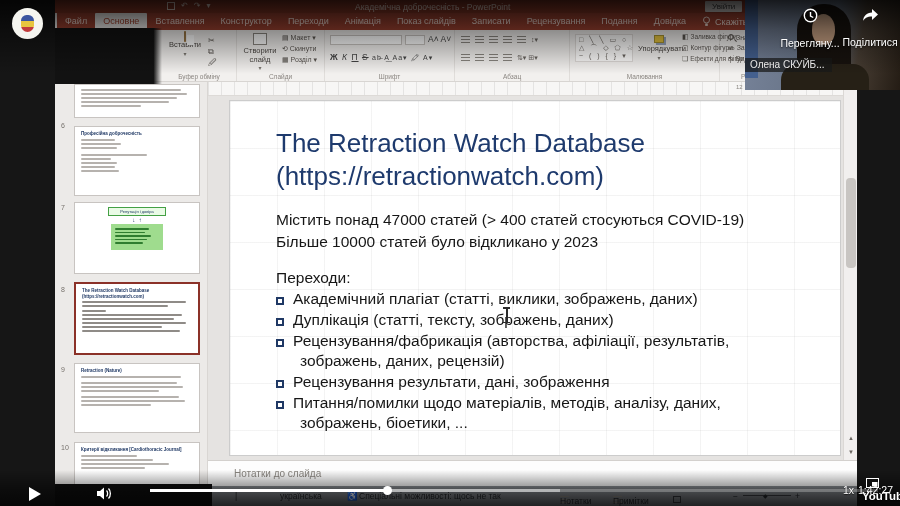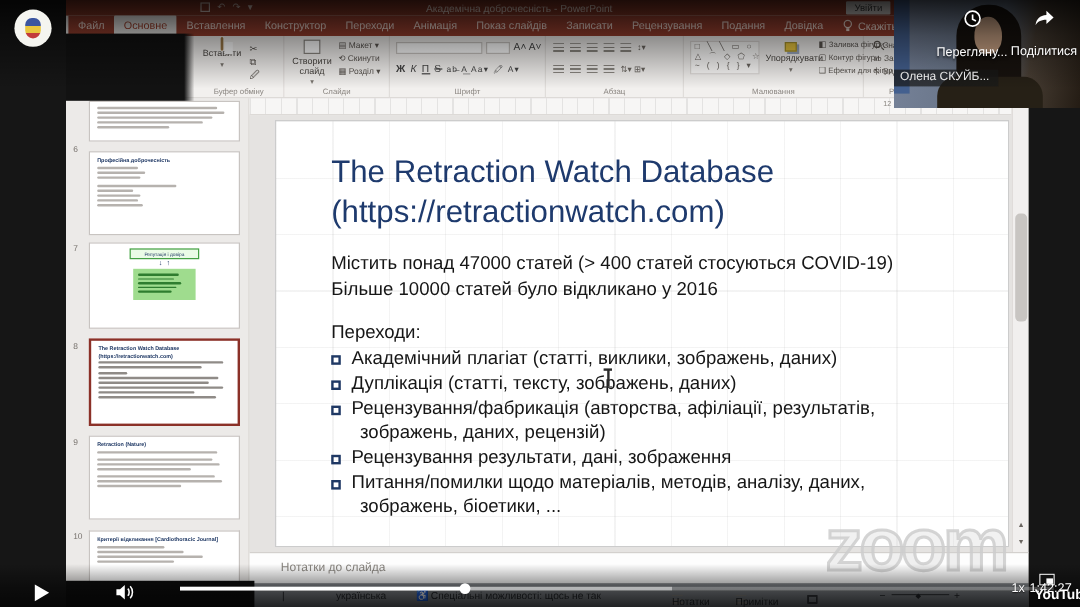--- a/index.html
+++ b/index.html
@@ -308,21 +308,21 @@
         <span style="left:528px;">12</span>
         <span style="left:555px;">13</span>
         <span style="left:582px;">14</span>
         <span style="left:609px;">15</span>
         <span style="left:630px;">16</span>
       </div>
       <div class="canvas">
         <div class="s-title">The Retraction Watch Database (https://retractionwatch.com)</div>
         <div class="s-intro">
           <div>Містить понад 47000 статей (&gt; 400 статей стосуються COVID-19)</div>
-          <div>Більше 10000 статей було відкликано у 2016</div>
+          <div>Більше 10000 статей було відкликано у 2023</div>
         </div>
         <div class="s-reasons">Переходи:</div>
         <div class="s-bullets">
           <div class="sb"><span class="sq"></span><span>Академічний плагіат (статті, виклики, зображень, даних)</span></div>
           <div class="sb"><span class="sq"></span><span>Дуплікація (статті, тексту, зображень, даних)</span></div>
           <div class="sb"><span class="sq"></span><span>Рецензування/фабрикація (авторства, афіліації, результатів, зображень, даних, рецензій)</span></div>
           <div class="sb"><span class="sq"></span><span>Рецензування результати, дані, зображення</span></div>
           <div class="sb"><span class="sq"></span><span>Питання/помилки щодо матеріалів, методів, аналізу, даних, зображень, біоетики, ...</span></div>
         </div>
         <div class="ibeam">
@@ -373,21 +373,20 @@
   <div class="letterbox-left"></div>
 
   <div class="video">
     <div class="v-flag"></div>
     <div class="v-hair"></div>
     <div class="v-face"></div>
     <div class="v-body"></div>
     <div class="v-name">Олена СКУЙБ...</div>
   </div>
 
-  <div class="watermark">zoom</div>
 
   <div class="yt-top">
     <div class="avatar">
         <div class="crest"></div>
       </div>
     <div class="yt-act" style="left:778px; width:64px;">
       <svg width="15" height="15" viewBox="0 0 15 15">
         <circle cx="7.5" cy="7.5" r="6.2" fill="none" stroke="#fff" stroke-width="1.4"></circle>
         <path d="M7.5 4 L7.5 8 L10.3 9.5" fill="none" stroke="#fff" stroke-width="1.4"></path>
       </svg>

